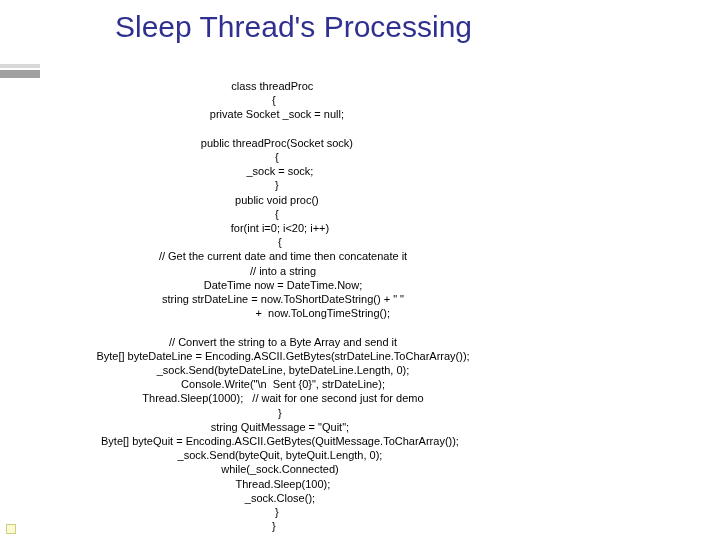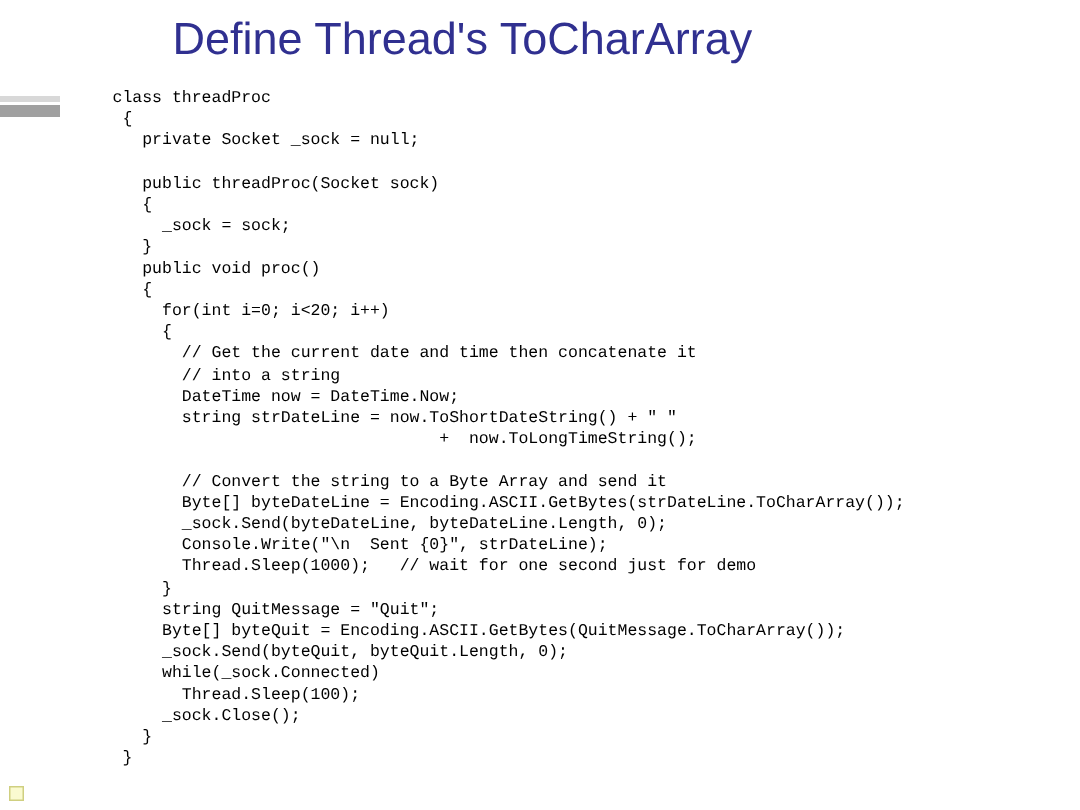--- a/index.html
+++ b/index.html
@@ -33,42 +33,43 @@
     content: "";
     position: absolute;
     top: -6px;
     left: 0;
     width: 40px;
     height: 4px;
     background: #d8d8d8;
   }
   .code {
     position: absolute;
-    top: 48px;
+    top: 68px;
     left: 75px;
     font-size: 11px;
     line-height: 14.2px;
     color: #000;
     white-space: pre;
-    font-family: Liberation Mono, monospace;
+    font-family: Liberation Sans, sans-serif;
+    text-align: center;
   }
   .sq {
     position: absolute;
     bottom: 6px;
     left: 6px;
     width: 10px;
     height: 10px;
     border: 1px solid #cfcf80;
     background: #fafad0;
   }
 </style>
 </head>
 <body>
 
-<div class="title">Define Thread's ToCharArray</div>
+<div class="title">Sleep Thread's Processing</div>
 <div class="deco"></div>
 <pre class="code">class threadProc
  {
    private Socket _sock = null;
 
    public threadProc(Socket sock)
    {
      _sock = sock;
    }
    public void proc()

